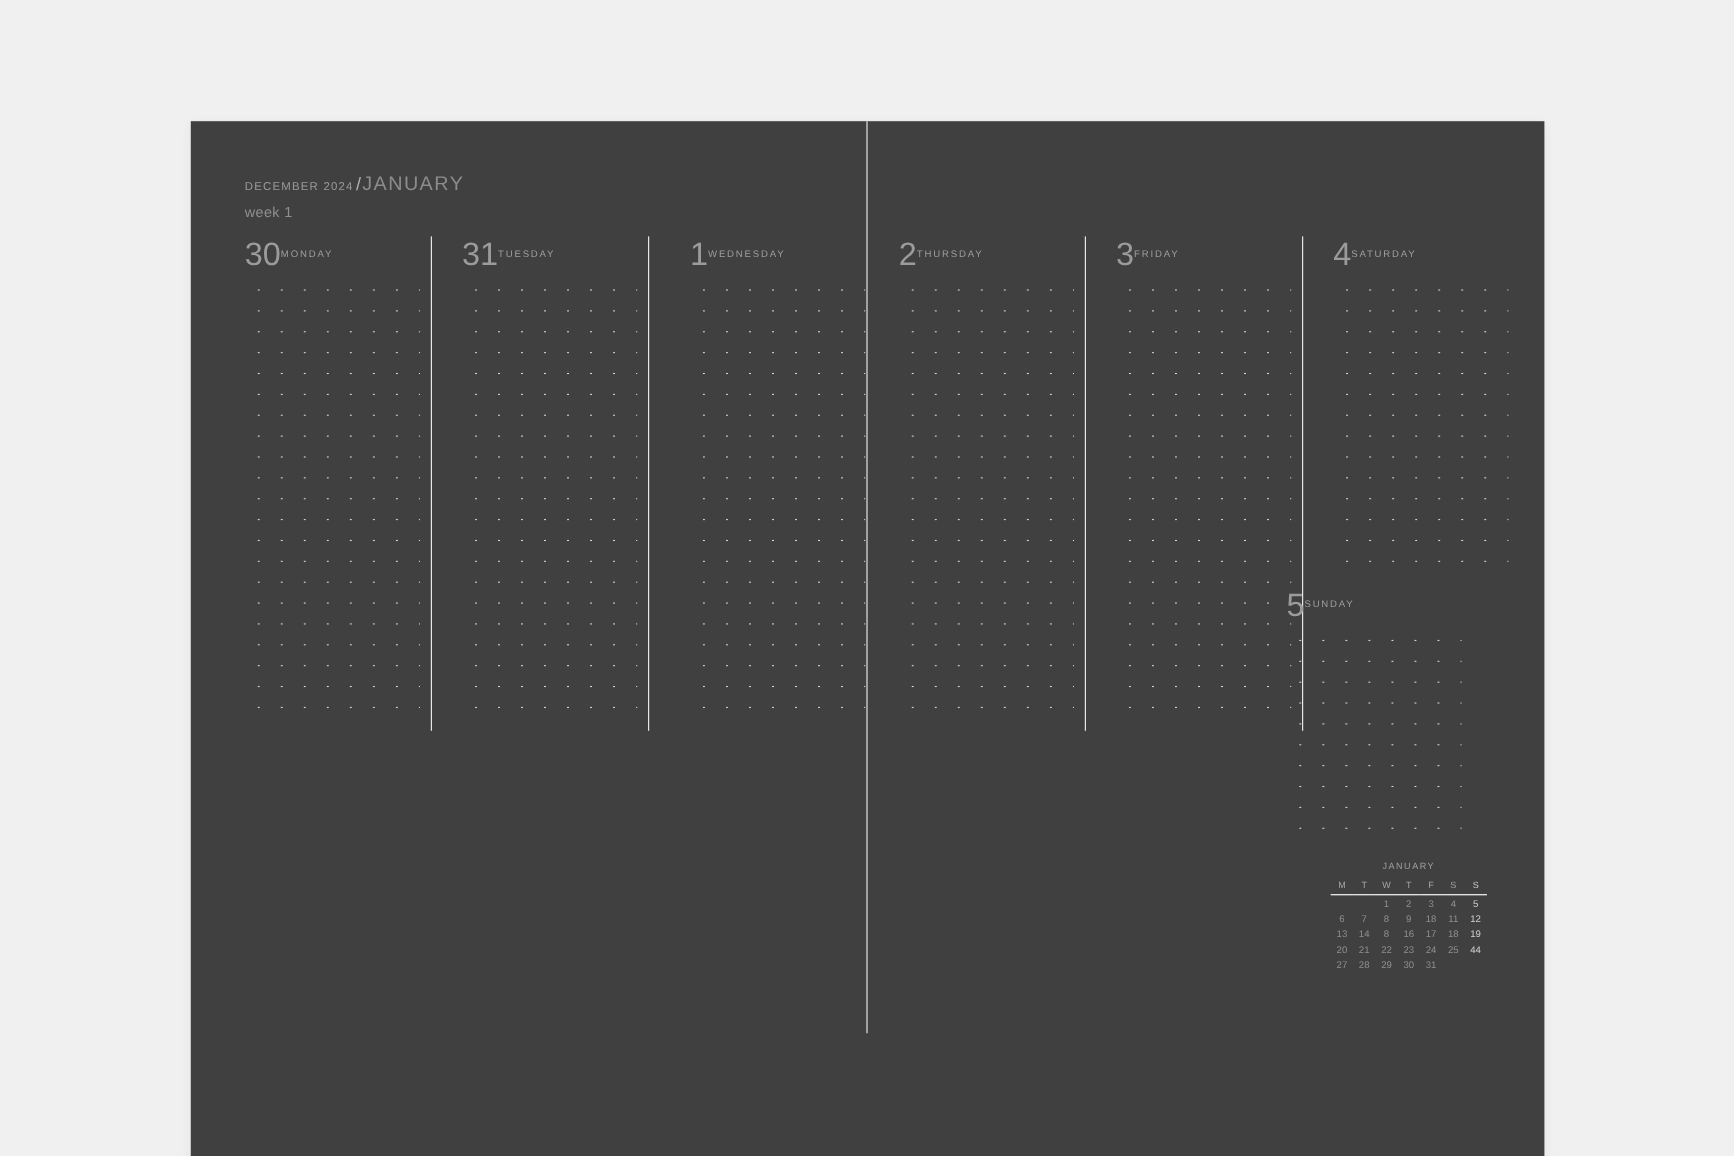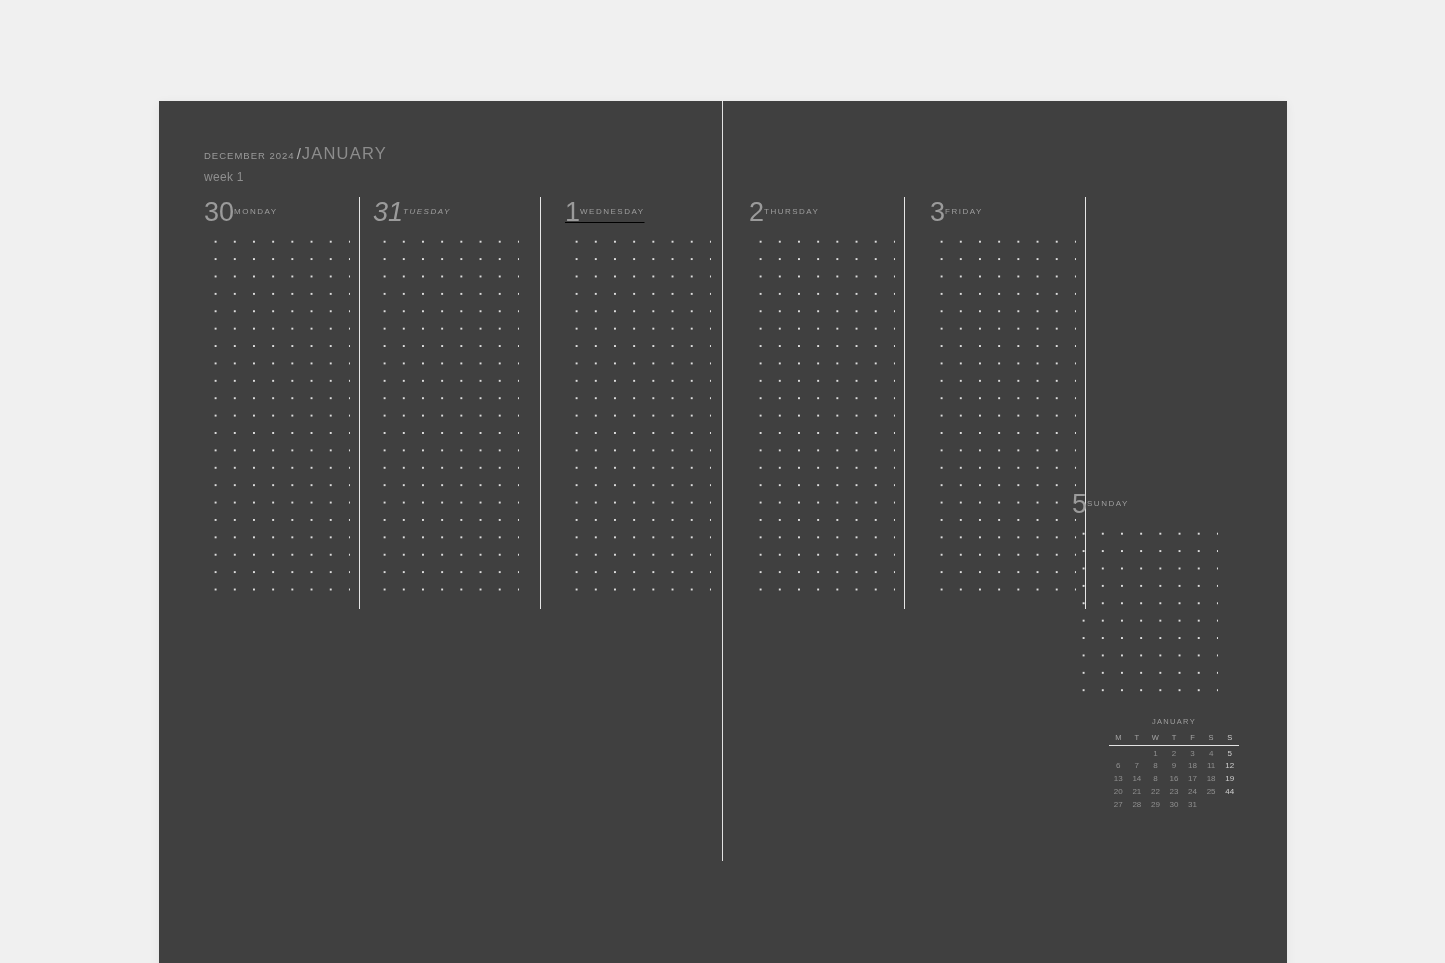--- a/index.html
+++ b/index.html
@@ -174,48 +174,54 @@
   <div class="col-rule" style="left:745px;"></div>
   <div class="col-rule" style="left:926px;"></div>
 
   <div class="day-col" style="left:45px;">
     <div class="day-head">
       <span class="day-num">30</span><span class="day-name">MONDAY</span>
     </div>
     <div class="dotgrid" style="height:366px;"></div>
   </div>
 
-  <div class="day-col" style="left:214px;font-style:italic;">
+  <div class="day-col" style="left:226px;">
     <div class="day-head">
       <span class="day-num">31</span><span class="day-name">TUESDAY</span>
     </div>
     <div class="dotgrid" style="height:366px;"></div>
   </div>
 
-  <div class="day-col" style="left:406px;text-decoration:underline;">
+  <div class="day-col" style="left:416px;">
     <div class="day-head">
       <span class="day-num">1</span><span class="day-name">WEDNESDAY</span>
     </div>
     <div class="dotgrid" style="height:366px;"></div>
   </div>
 
   <div class="day-col" style="left:590px;">
     <div class="day-head">
       <span class="day-num">2</span><span class="day-name">THURSDAY</span>
     </div>
     <div class="dotgrid" style="height:366px;"></div>
   </div>
 
   <div class="day-col" style="left:771px;">
     <div class="day-head">
       <span class="day-num">3</span><span class="day-name">FRIDAY</span>
     </div>
     <div class="dotgrid" style="height:366px;"></div>
   </div>
 
+  <div class="day-col" style="left:952px;">
+    <div class="day-head">
+      <span class="day-num">4</span><span class="day-name">SATURDAY</span>
+    </div>
+    <div class="dotgrid" style="height:244px;"></div>
+  </div>
 
   <div class="day-col" style="left:913px; top:388px;">
     <div class="day-head">
       <span class="day-num">5</span><span class="day-name">SUNDAY</span>
     </div>
     <div class="dotgrid" style="height:176px;"></div>
   </div>
 
   <div id="mini-cal">
     <div id="mini-cal-title">JANUARY</div>

